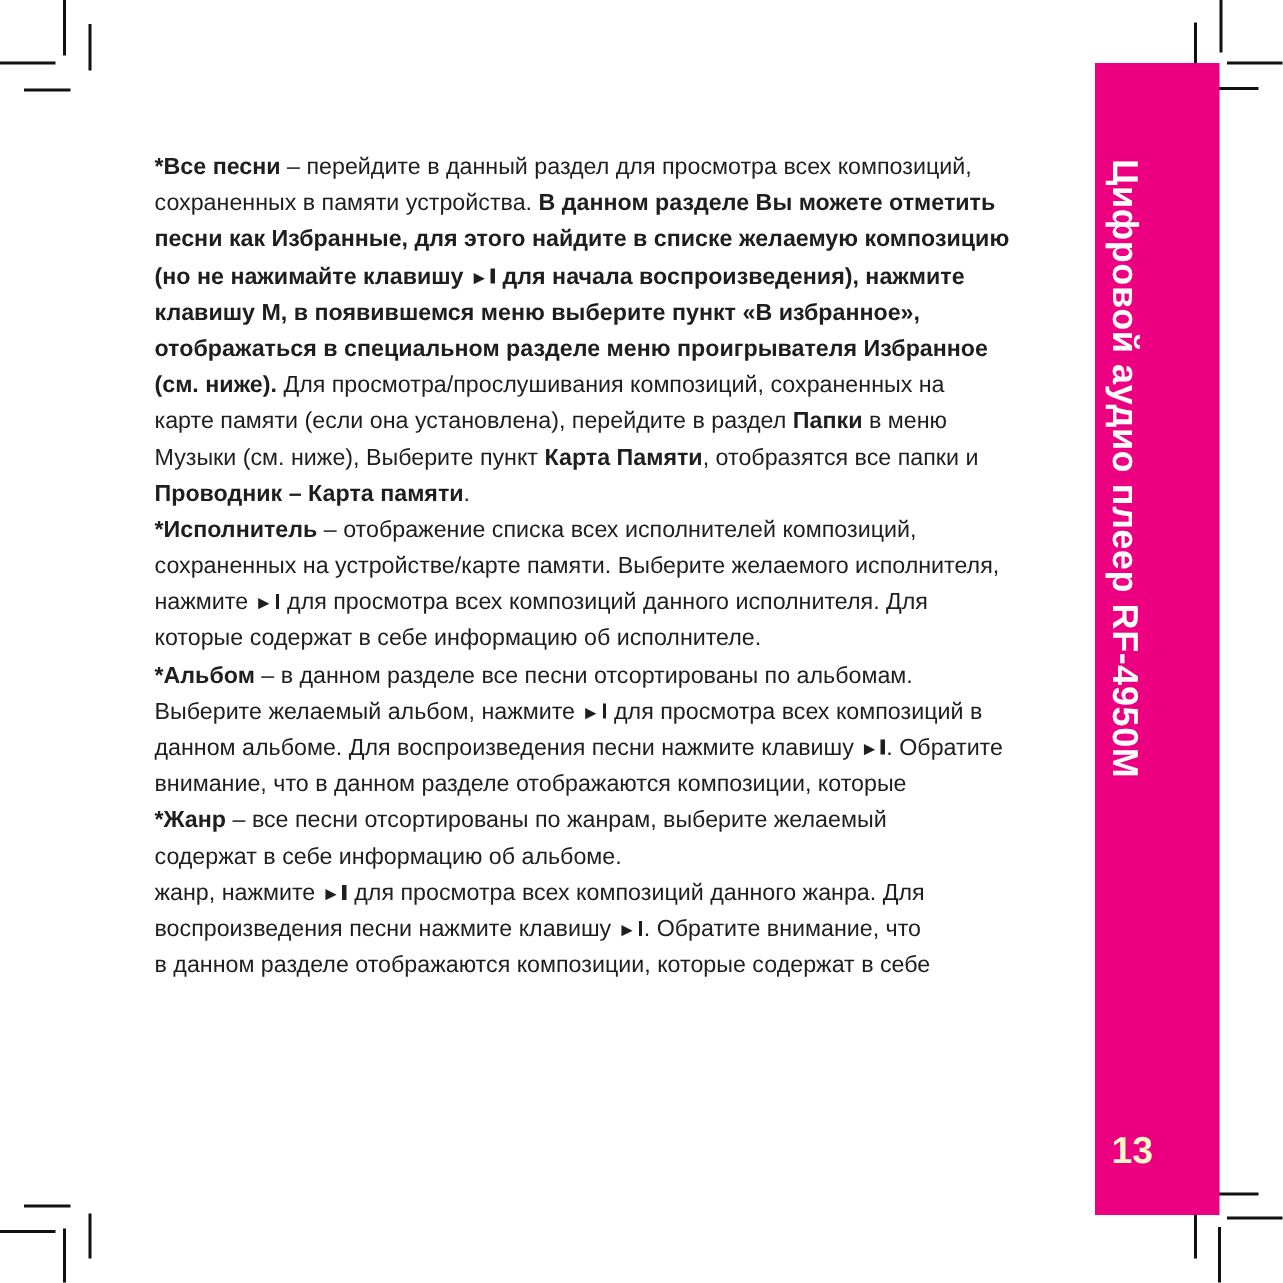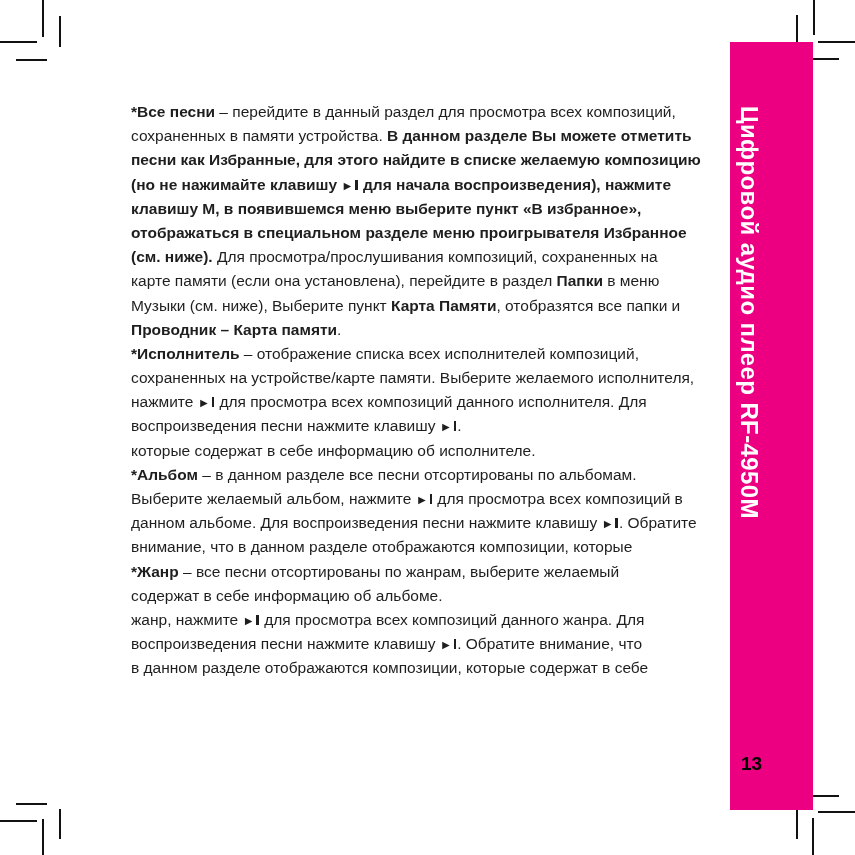--- a/index.html
+++ b/index.html
@@ -12,21 +12,20 @@
   }
   .page { position: absolute; inset: 0; }
 
   
   .text-block {
     position: absolute;
     left: 103px; top: 100px;
     width: 628px;
     color: #1e1e1e;
     font-size: 15.5px;
-    margin-left: 28px;
   }
   .line { line-height: 24.2px; height: 24.2px; white-space: nowrap; }
   .b { font-weight: bold; }
   .r { font-weight: normal; }
 
   
   .pp { display: inline; font-size: 12.5px; letter-spacing: 0; }
   .ppbar {
     display: inline-block;
     width: 2.5px; height: 10px;
@@ -50,22 +49,22 @@
     white-space: nowrap;
     font-weight: bold;
     font-size: 24px;
     letter-spacing: 0.4px;
     color: #ffffff;
   }
   .pagenum {
     position: absolute;
     left: 11px; top: 711px;
     font-weight: bold;
-    font-size: 19px;
-    color: #000000;
+    font-size: 25px;
+    color: #fef9c3;
   }
 
   
   .crop { position: absolute; background: #111111; }
 </style>
 </head>
 <body>
 
 <div class="page">
 
@@ -95,21 +94,20 @@
       <div class="line"><span class="b">(но не нажимайте клавишу <span class="pp">►<span class="ppbar"></span></span> для начала воспроизведения), нажмите</span></div>
       <div class="line"><span class="b">клавишу М, в появившемся меню выберите пункт «В избранное»,</span></div>
       <div class="line"><span class="b">отображаться в специальном разделе меню проигрывателя Избранное</span></div>
       <div class="line"><span class="b">(см. ниже).</span><span class="r"> Для просмотра/прослушивания композиций, сохраненных на</span></div>
       <div class="line"><span class="r">карте памяти (если она установлена), перейдите в раздел </span><span class="b">Папки</span><span class="r"> в меню</span></div>
       <div class="line"><span class="r">Музыки (см. ниже), Выберите пункт </span><span class="b">Карта Памяти</span><span class="r">, отобразятся все папки и</span></div>
       <div class="line"><span class="b">Проводник – Карта памяти</span><span class="r">.</span></div>
       <div class="line"><span class="b">*Исполнитель</span><span class="r"> – отображение списка всех исполнителей композиций,</span></div>
       <div class="line"><span class="r">сохраненных на устройстве/карте памяти. Выберите желаемого исполнителя,</span></div>
       <div class="line"><span class="r">нажмите <span class="pp">►<span class="ppbar"></span></span> для просмотра всех композиций данного исполнителя. Для</span></div>
-      <div class="line"><span class="r">воспроизведения песни нажмите клавишу <span class="pp">►<span class="ppbar"></span></span>.</span></div>
       <div class="line"><span class="r">которые содержат в себе информацию об исполнителе.</span></div>
       <div class="line"><span class="b">*Альбом</span><span class="r"> – в данном разделе все песни отсортированы по альбомам.</span></div>
       <div class="line"><span class="r">Выберите желаемый альбом, нажмите <span class="pp">►<span class="ppbar"></span></span> для просмотра всех композиций в</span></div>
       <div class="line"><span class="r">данном альбоме. Для воспроизведения песни нажмите клавишу <span class="pp">►<span class="ppbar"></span></span>. Обратите</span></div>
       <div class="line"><span class="r">внимание, что в данном разделе отображаются композиции, которые</span></div>
       <div class="line"><span class="b">*Жанр</span><span class="r"> – все песни отсортированы по жанрам, выберите желаемый</span></div>
       <div class="line"><span class="r">содержат в себе информацию об альбоме.</span></div>
       <div class="line"><span class="r">жанр, нажмите <span class="pp">►<span class="ppbar"></span></span> для просмотра всех композиций данного жанра. Для</span></div>
       <div class="line"><span class="r">воспроизведения песни нажмите клавишу <span class="pp">►<span class="ppbar"></span></span>. Обратите внимание, что</span></div>
       <div class="line"><span class="r">в данном разделе отображаются композиции, которые содержат в себе</span></div>

